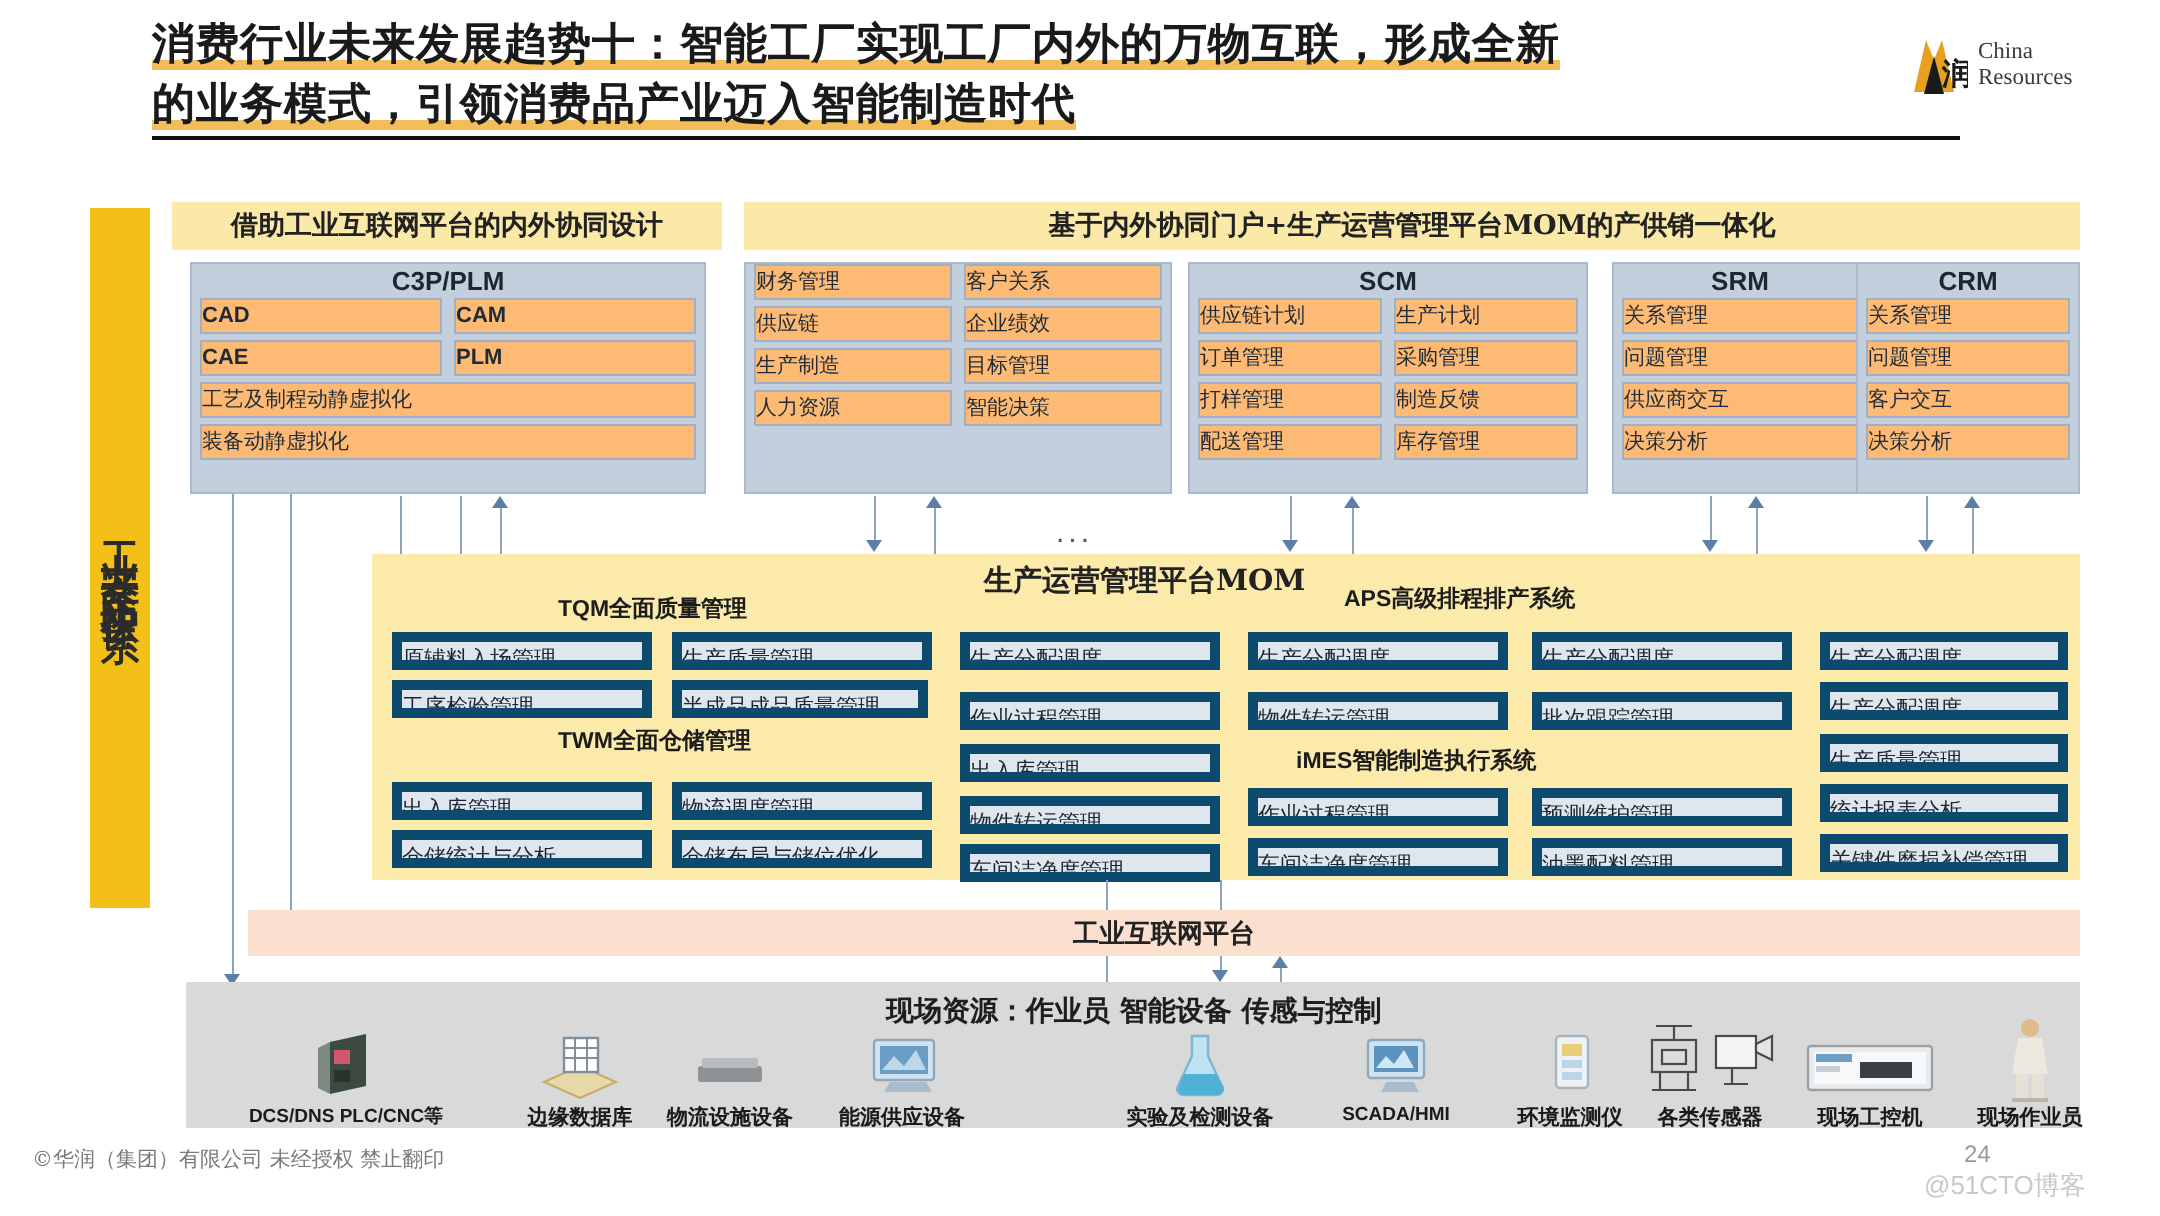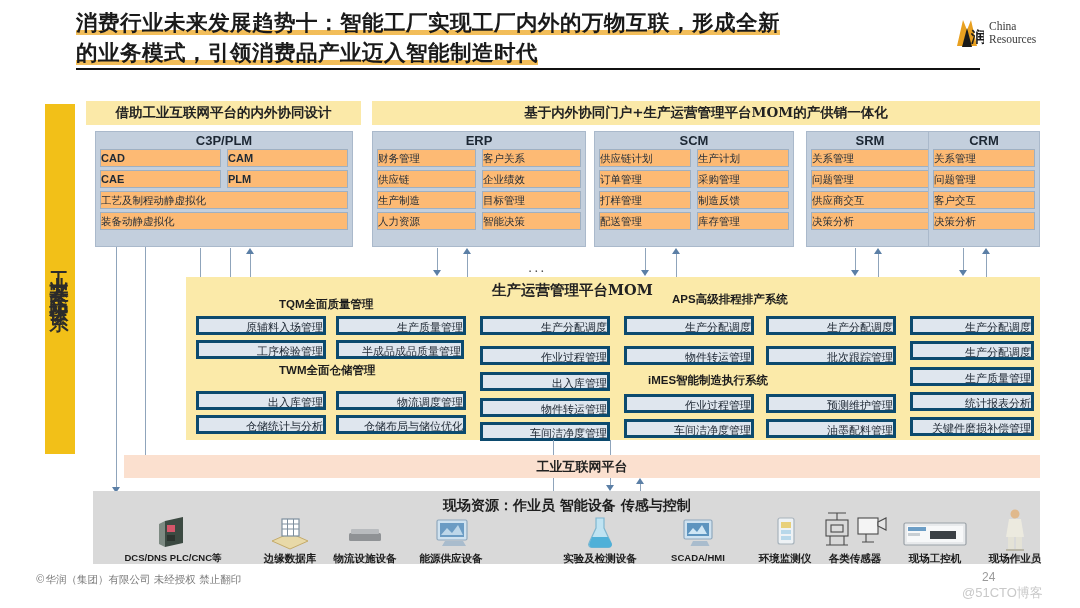--- a/index.html
+++ b/index.html
@@ -99,22 +99,22 @@
   .sub-title {
     position:absolute; font-family:"Liberation Sans",sans-serif;
     font-size: 11.5px; font-weight:700; color:#1c1c1c; white-space:nowrap;
   }
   #t-tqm  { left: 279px; top: 297px; }
   #t-twm  { left: 279px; top: 363px; }
   #t-aps  { left: 672px; top: 292px; }
   #t-imes { left: 648px; top: 373px; }
 
   .mcell {
-    position:absolute; background:#dfe6ee; border:3px solid #0c4a6e;
-    height: 19px; line-height: 17px; text-align:right;
+    position:absolute; background:#dfe6ee; border:5px solid #0c4a6e;
+    height: 19px; line-height: 17px; text-align:left;
     font-size: 11px; color:#1b2531;
     font-family:"DejaVu Serif","Liberation Serif",serif;
     white-space:nowrap; overflow:hidden;
   }
 
   .dots { position:absolute; left: 528px; top: 258px; font-size:15px; color:#555; letter-spacing:2px; }
 
   
   #iip-bar {
     position:absolute; left: 124px; top: 455px; width: 916px; height: 23px;
@@ -143,21 +143,21 @@
 
   
   .ln { position:absolute; background:#8fa4bb; }
   .vl { width:1px; }
   .arw { position:absolute; width:0; height:0; }
   .arw.up { border-left:4px solid transparent; border-right:4px solid transparent; border-bottom:6px solid #5b7fa6; }
   .arw.dn { border-left:4px solid transparent; border-right:4px solid transparent; border-top:6px solid #5b7fa6; }
 
   
   .copyright {
-    position:absolute; left: 35px; top: 573px;
+    position:absolute; left: 16px; top: 573px;
     font-family:"DejaVu Serif","Liberation Serif",serif;
     font-size: 10.5px; color:#7a7a7a; white-space:nowrap;
   }
   .pagenum {
     position:absolute; left: 982px; top: 570px;
     font-family:"Liberation Sans",sans-serif; font-size:12px; color:#9a9a9a;
   }
   .watermark {
     position:absolute; left: 962px; top: 584px;
     font-family:"Liberation Sans",sans-serif; font-size:13px; color:#c9c9c9;
@@ -202,21 +202,20 @@
       <div class="cell lat">CAD</div>
       <div class="cell lat">CAM</div>
       <div class="cell lat">CAE</div>
       <div class="cell lat">PLM</div>
     </div>
     <div class="cell">工艺及制程动静虚拟化</div>
     <div class="cell">装备动静虚拟化</div>
   </div>
 
   <div class="panel" id="panel-erp">
-    <div class="panel-title">ERP</div>
     <div class="grid2">
       <div class="cell">财务管理</div>
       <div class="cell">客户关系</div>
       <div class="cell">供应链</div>
       <div class="cell">企业绩效</div>
       <div class="cell">生产制造</div>
       <div class="cell">目标管理</div>
       <div class="cell">人力资源</div>
       <div class="cell">智能决策</div>
     </div>

